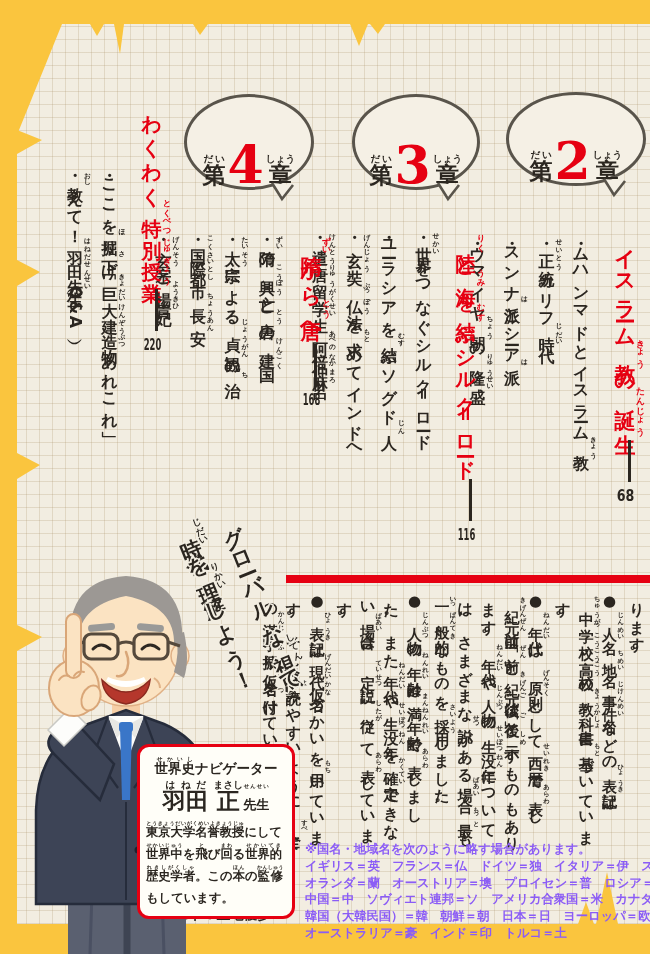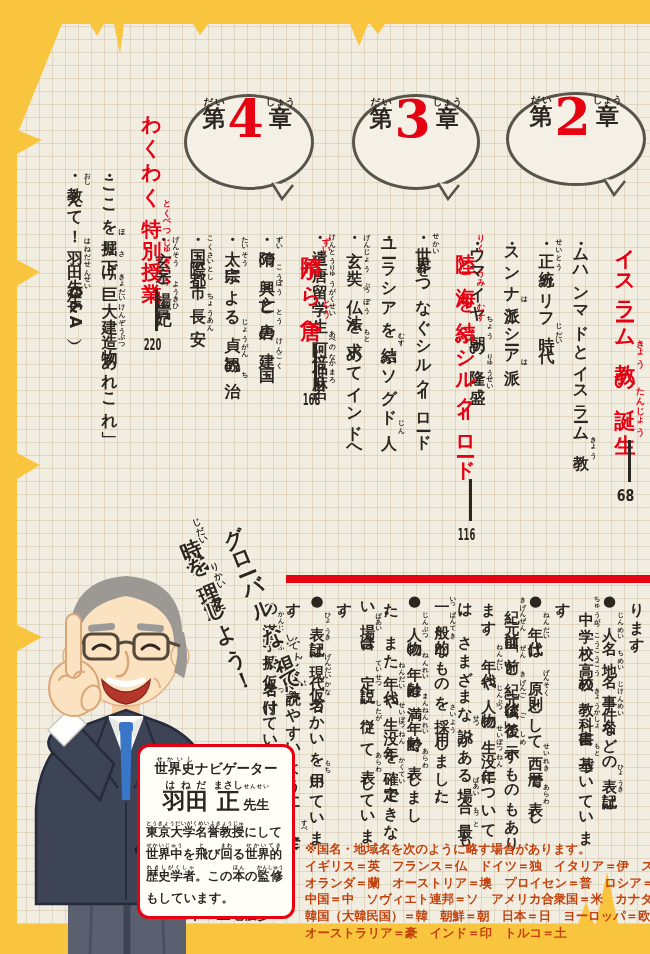--- a/index.html
+++ b/index.html
@@ -18,21 +18,21 @@
     background-size:13px 13px;
   }
   .frame-svg{position:absolute;left:0;top:0;z-index:6;pointer-events:none;}
 
   .vtext{writing-mode:vertical-rl;text-orientation:mixed;}
   rt{font-size:0.42em;font-weight:700;letter-spacing:0;}
 
   
   .bubble{
     position:absolute;z-index:10;
-    display:flex;align-items:flex-start;justify-content:center;
+    display:flex;align-items:flex-end;justify-content:center;
     border:3px solid #59544B;border-radius:50%;
     background:#F5F0E5;
   }
   .b-txt{font-size:23px;font-weight:800;line-height:1;}
   .b-num{
     font-family:"DejaVu Serif",serif;font-size:52px;font-weight:700;
     color:#E60012;line-height:.85;margin:0 2px;
   }
   .b-tail{position:absolute;right:16px;bottom:-15px;}
 
@@ -78,21 +78,21 @@
   .nav-role{font-size:13.5px;font-weight:800;line-height:1.7;}
   .nav-name{font-size:23px;font-weight:800;line-height:1.35;}
   .nav-name-suffix{font-size:13px;font-weight:800;}
   .nav-bio{font-size:12.3px;font-weight:700;text-align:left;line-height:1.78;margin-top:3px;}
 
   .credit{position:absolute;left:148px;top:902px;z-index:10;font-size:13.5px;font-weight:700;}
 
   
   .abbr{
     position:absolute;left:305px;top:841px;width:345px;z-index:10;
-    font-size:12.3px;font-weight:700;line-height:16.8px;color:#c2410c;
+    font-size:12.3px;font-weight:700;line-height:16.8px;color:#8b5cf6;
   }
   .abbr div{white-space:nowrap;}
 
   .professor{position:absolute;left:-4px;top:552px;z-index:15;}
 </style>
 </head>
 <body>
 
 <div class="paper-grid"></div>
 

